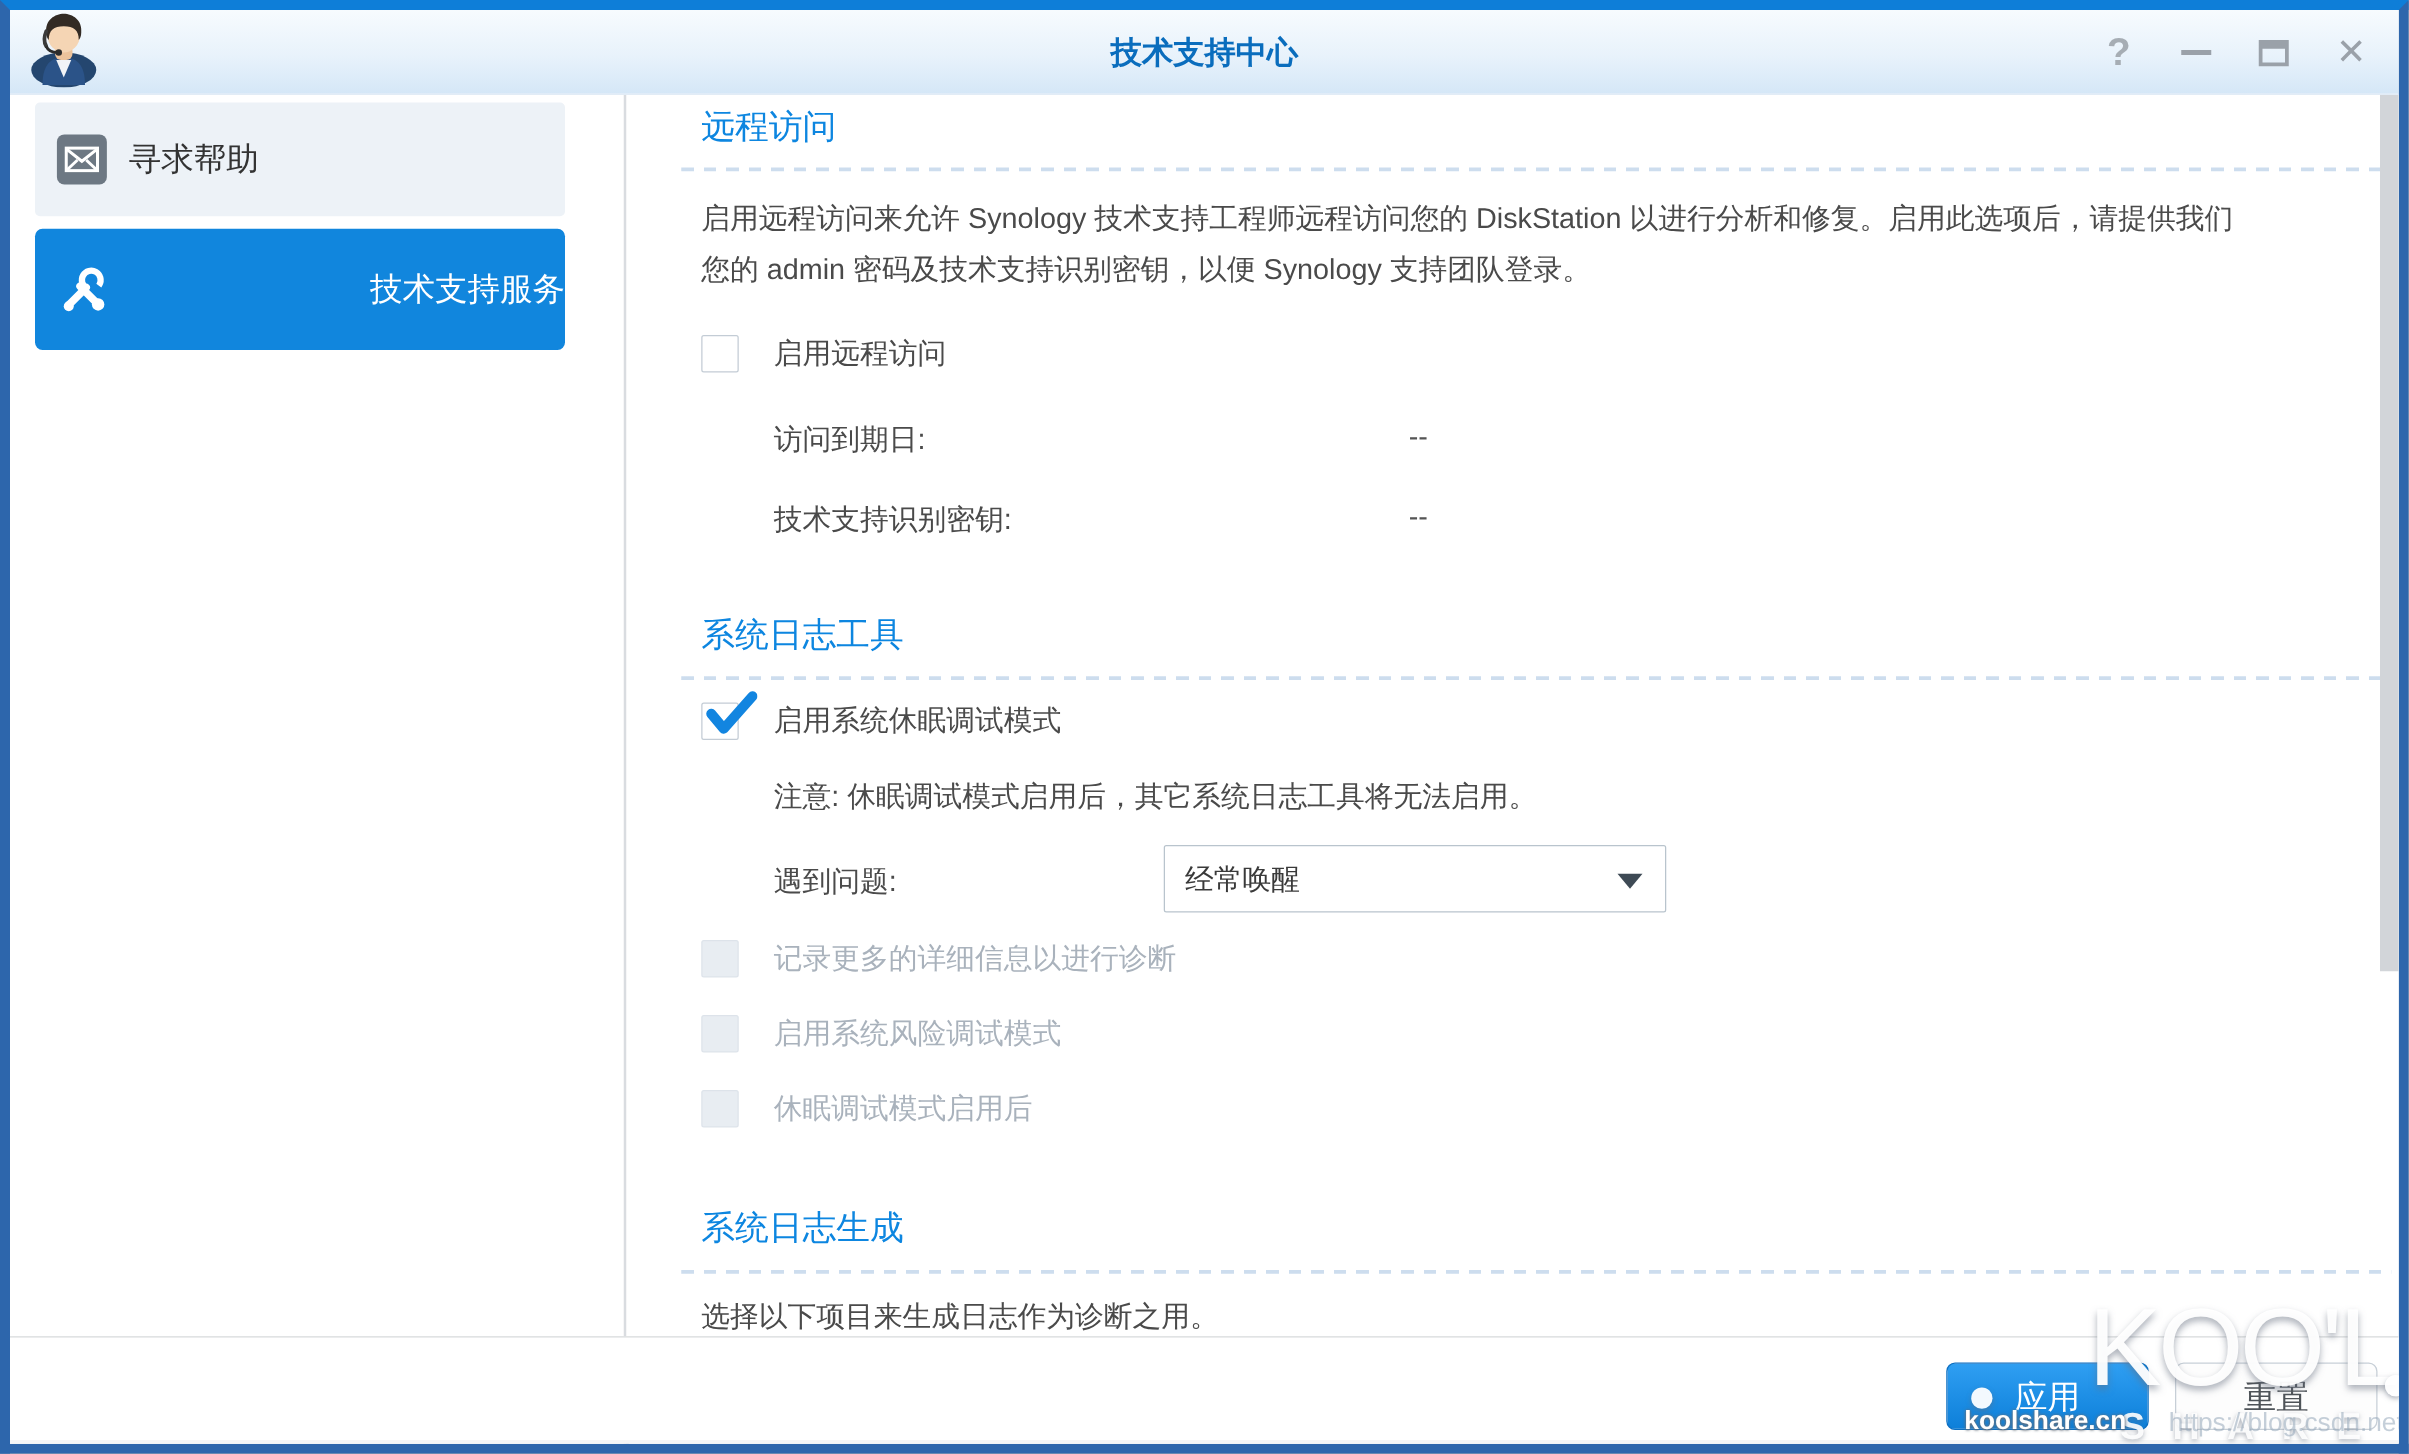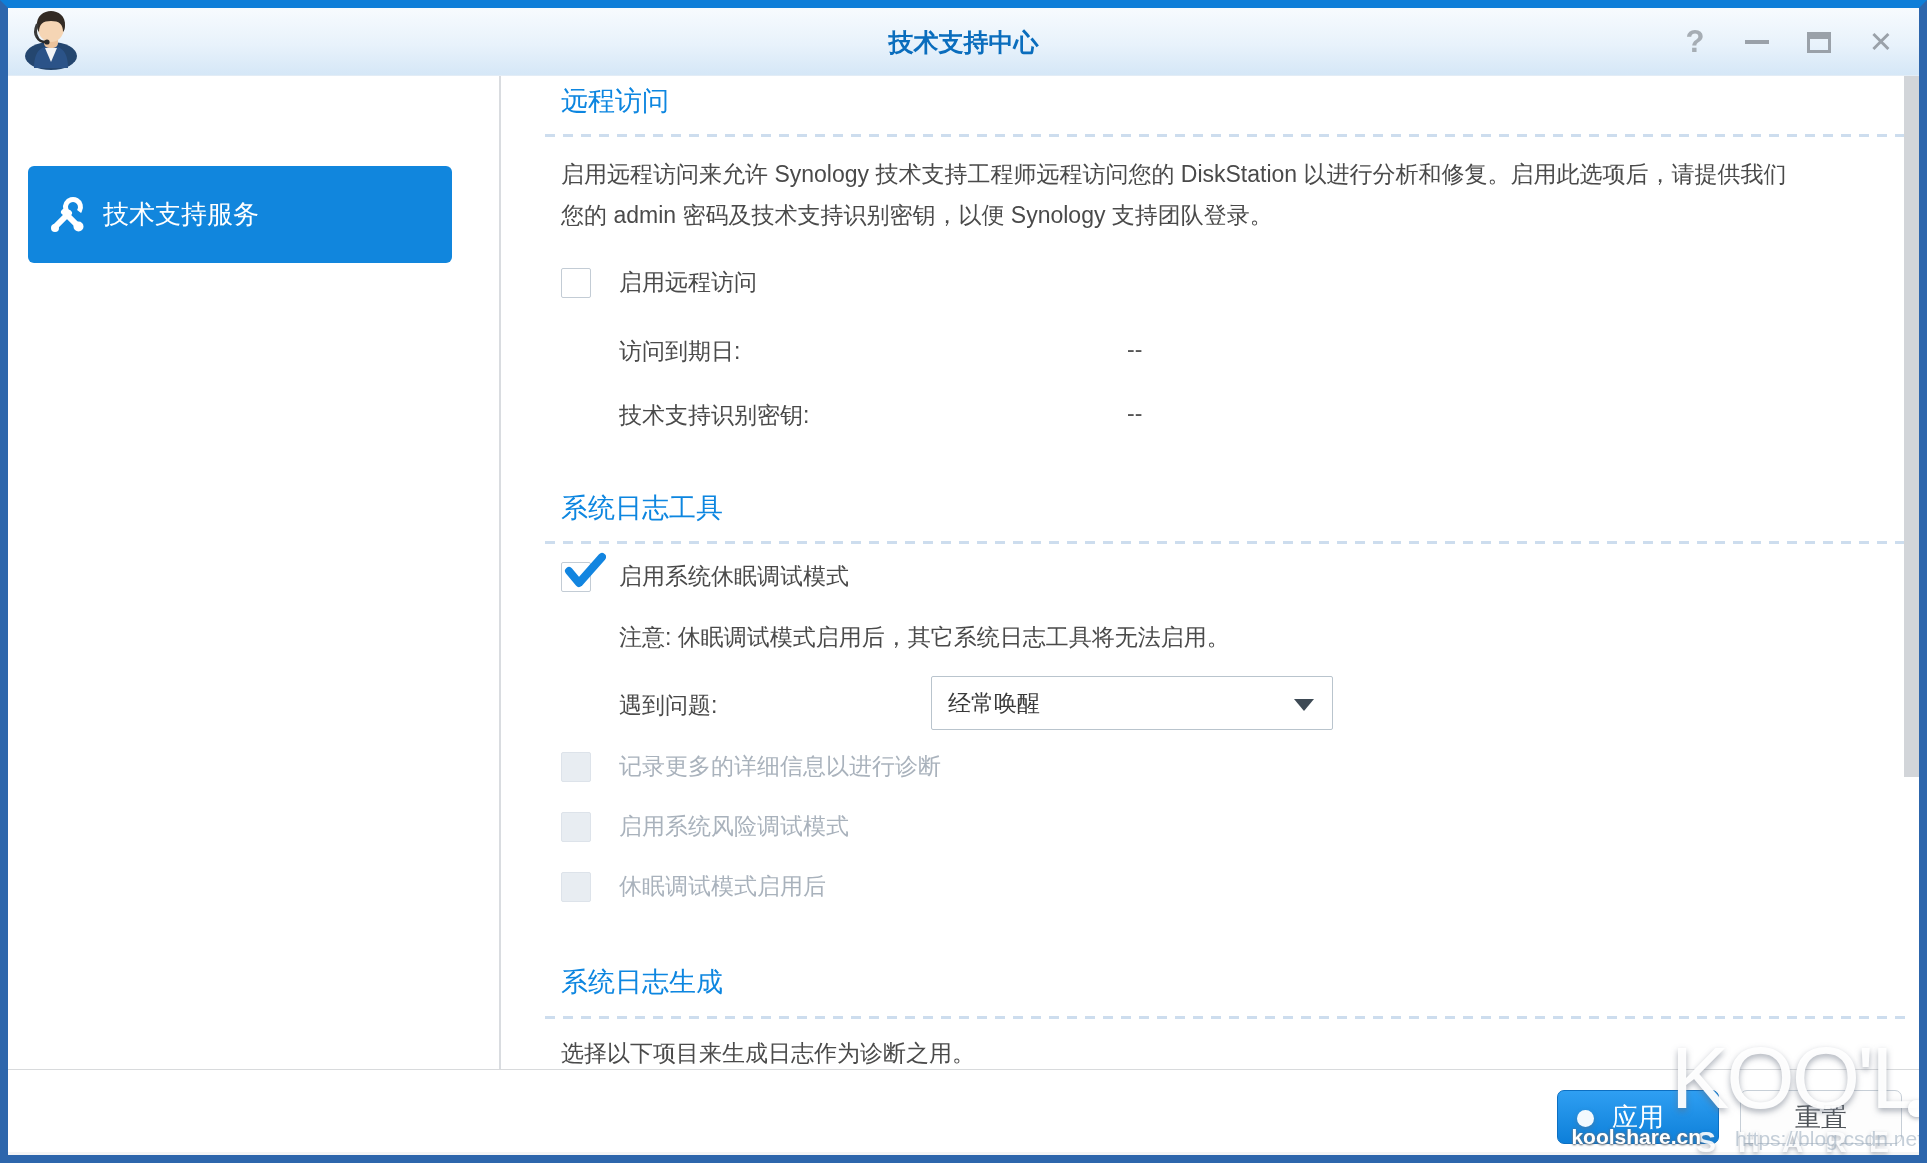--- a/index.html
+++ b/index.html
@@ -22,21 +22,21 @@
   .minbar{width:24px;height:4px;background:#9aa1a9;}
   .maxsq{width:24px;height:21px;border:3px solid #9aa1a9;border-top-width:7px;background:transparent;}
 
   
   .sidebar{position:absolute;left:0;top:68px;bottom:0;width:493px;background:#fff;
     border-right:2px solid #d9dce0;}
   .side-item{position:absolute;left:20px;width:424px;display:flex;align-items:center;cursor:pointer;}
   .side-item .s-icon{margin-left:17px;width:41px;height:41px;flex:0 0 41px;}
   .side-item .s-label{margin-left:17px;font-size:26px;color:#333;}
   .si-0{top:6px;height:91px;background:#edf2f7;border-radius:4px;}
-  .si-1{top:90px;height:97px;background:#1186dd;border-radius:6px;}
+  .si-1{top:107px;height:97px;background:#1186dd;border-radius:6px;justify-content:space-between;}
   .si-1 .s-label{color:#fff;}
 
   
   .content{position:absolute;left:495px;top:68px;right:0;bottom:0;background:#fff;}
   .h-blue{position:absolute;left:58px;font-size:27px;color:#0d86e0;}
   .dashline{position:absolute;left:42px;width:1368px;height:3px;
     background:repeating-linear-gradient(90deg,#cdddee 0 10px,transparent 10px 18px);}
   .ptext{position:absolute;left:58px;font-size:23px;color:#4a4a4a;line-height:41px;white-space:nowrap;}
   .lbl{position:absolute;font-size:23px;color:#4a4a4a;white-space:nowrap;}
   .val{position:absolute;left:624px;font-size:23px;color:#555;}
@@ -101,20 +101,30 @@
             <div class="minbar"></div>
           </div>
         <div class="ctl">
             <div class="maxsq"></div>
           </div>
         <div class="ctl">✕</div>
       </div>
     </div>
 
     <div class="sidebar">
+      <div class="side-item si-0">
+        <svg class="s-icon" viewBox="0 0 41 41">
+          <rect x="0.5" y="0.5" width="40" height="40" rx="6" fill="#6d7883"></rect>
+          <rect x="8" y="11.5" width="25" height="18" fill="none" stroke="#fff" stroke-width="2.4"></rect>
+          <path d="M8.5 12.5 L20.5 22 L32.5 12.5" fill="none" stroke="#fff" stroke-width="2.4"></path>
+          <path d="M8.5 29 L17 21" fill="none" stroke="#fff" stroke-width="2.4"></path>
+          <path d="M32.5 29 L24 21" fill="none" stroke="#fff" stroke-width="2.4"></path>
+        </svg>
+        <span class="s-label">寻求帮助</span>
+      </div>
       <div class="side-item si-1">
         <svg class="s-icon" viewBox="0 0 41 41">
           <path d="M10 33 L24 19" stroke="#fff" stroke-width="6" stroke-linecap="round"></path>
           <circle cx="28" cy="13" r="7.5" fill="none" stroke="#fff" stroke-width="5" stroke-dasharray="36 12" transform="rotate(120 28 13)"></circle>
           <path d="M32 31 L19 18" stroke="#fff" stroke-width="6" stroke-linecap="round"></path>
           <circle cx="33.5" cy="32.5" r="5" fill="#fff"></circle>
           <circle cx="10" cy="34" r="4" fill="#fff"></circle>
         </svg>
         <span class="s-label">技术支持服务</span>
       </div>

